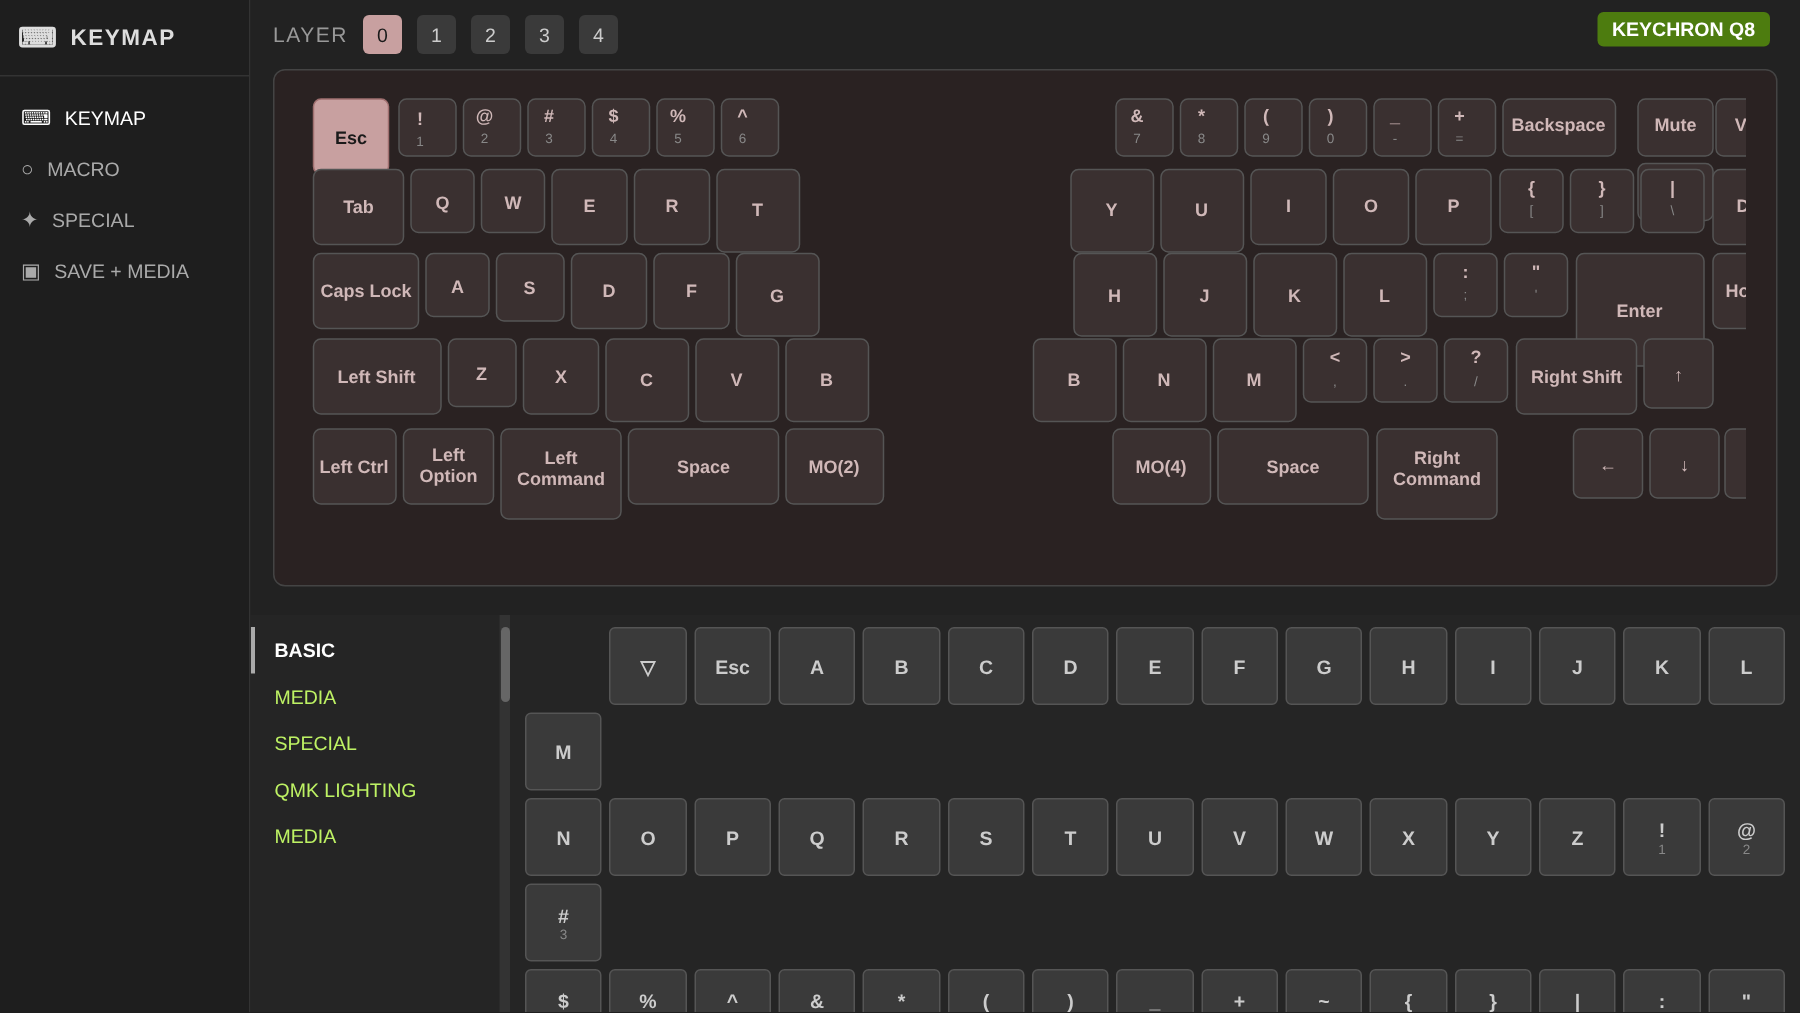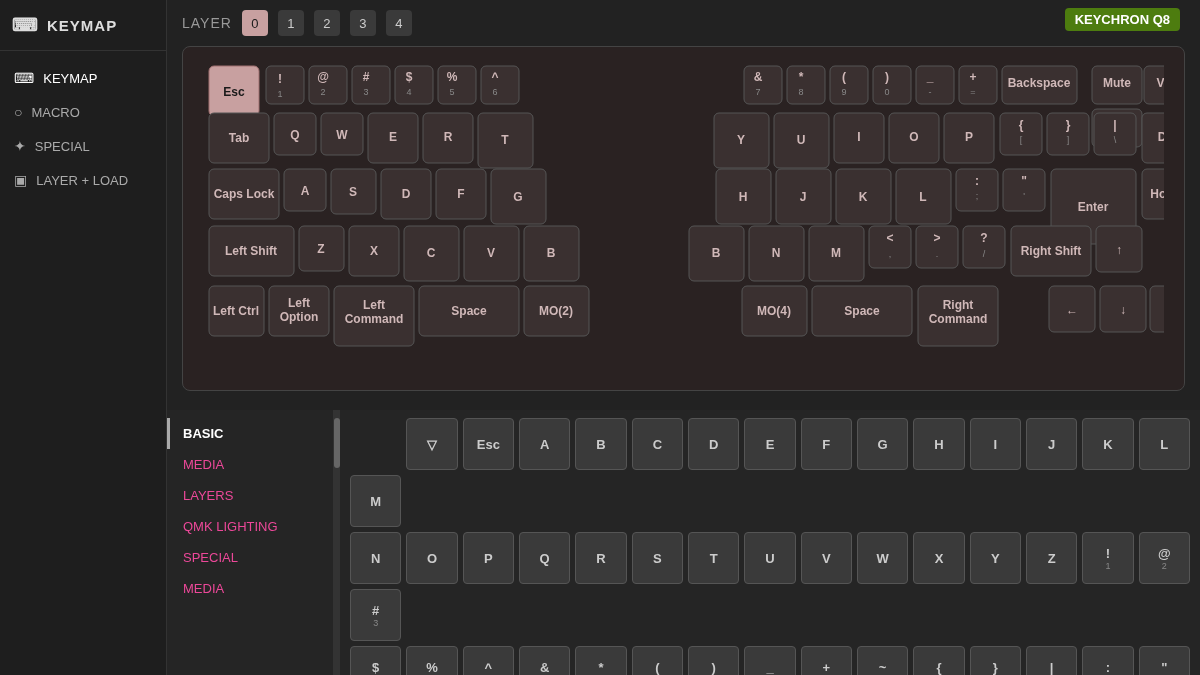--- a/index.html
+++ b/index.html
@@ -141,21 +141,21 @@
       border-right: 1px solid #333;
       padding: 8px 0;
       overflow-y: auto;
     }
     .picker-sidebar::-webkit-scrollbar { width: 6px; }
     .picker-sidebar::-webkit-scrollbar-track { background: #222; }
     .picker-sidebar::-webkit-scrollbar-thumb { background: #444; border-radius: 3px; }
 
     .picker-category {
       padding: 8px 16px;
-      color: #ec4899;
+      color: #bef264;
       cursor: pointer;
       font-size: 13px;
     }
     .picker-category.active {
       color: #fff;
       font-weight: bold;
       border-left: 3px solid #aaa;
       padding-left: 13px;
     }
 
@@ -208,21 +208,21 @@
     <div class="sidebar-item">
       <span class="nav-icon">○</span>
       <span>MACRO</span>
     </div>
     <div class="sidebar-item">
       <span class="nav-icon">✦</span>
       <span>SPECIAL</span>
     </div>
     <div class="sidebar-item">
       <span class="nav-icon">▣</span>
-      <span>LAYER + LOAD</span>
+      <span>SAVE + MEDIA</span>
     </div>
   </div>
 </div>
 
 <div id="main">
   <div id="keyboard-area">
     <div class="layer-header">
       <span class="layer-label">LAYER</span>
       <button class="layer-btn active">0</button>
       <button class="layer-btn">1</button>
@@ -480,23 +480,22 @@
         <rect x="946" y="225" width="46" height="46" rx="5" class="k"></rect>
         <text x="969" y="253" text-anchor="middle" class="kt" font-size="16">→</text>
       </svg>
     </div>
   </div>
 
   <div id="key-picker">
     <div class="picker-sidebar">
       <div class="picker-category active">BASIC</div>
       <div class="picker-category">MEDIA</div>
-      <div class="picker-category">LAYERS</div>
+      <div class="picker-category">SPECIAL</div>
       <div class="picker-category">QMK LIGHTING</div>
-      <div class="picker-category">SPECIAL</div>
       <div class="picker-category">MEDIA</div>
     </div>
 
     <div style="width:6px; background:#333; position:relative; flex-shrink:0;">
       <div style="width:6px; height:50px; background:#666; border-radius:3px; position:absolute; top:8px;"></div>
     </div>
 
     <div class="picker-keys-area">
 
       <div class="picker-keys-grid">

